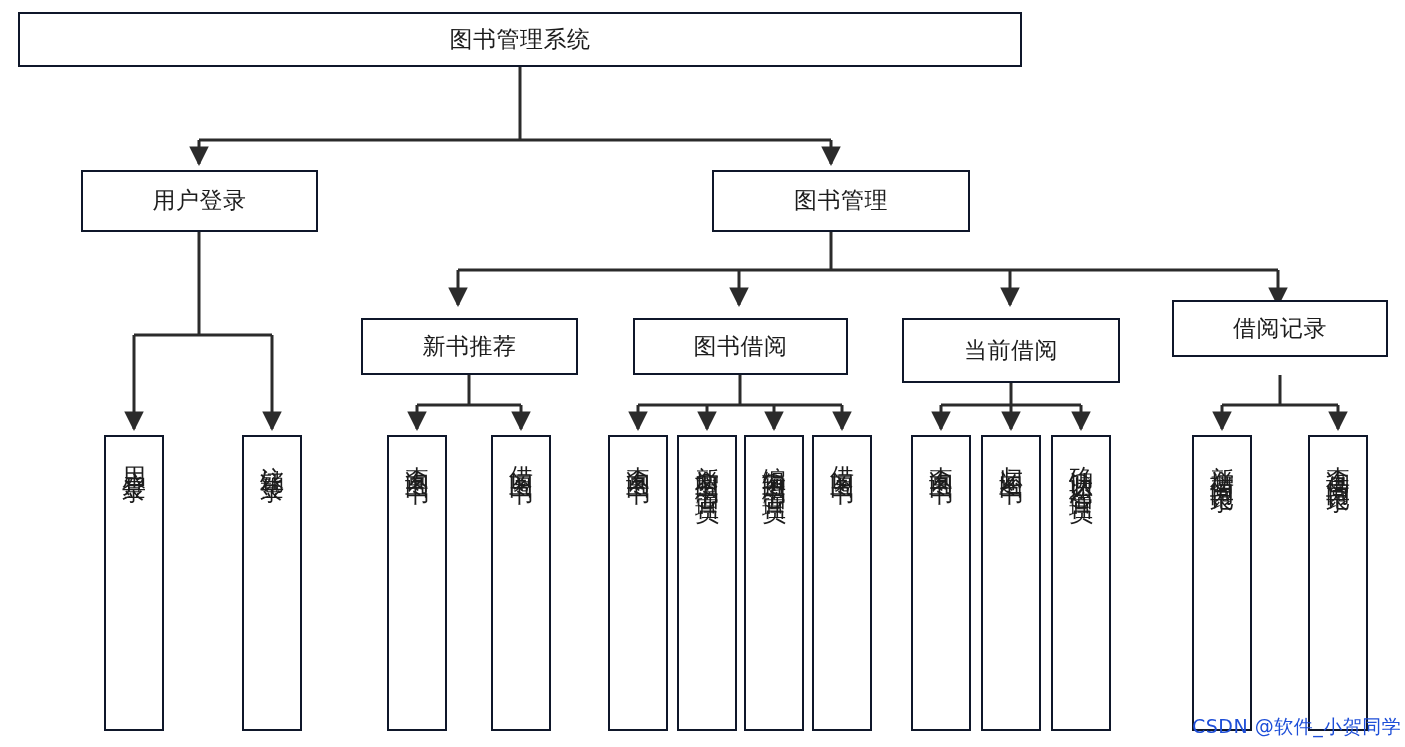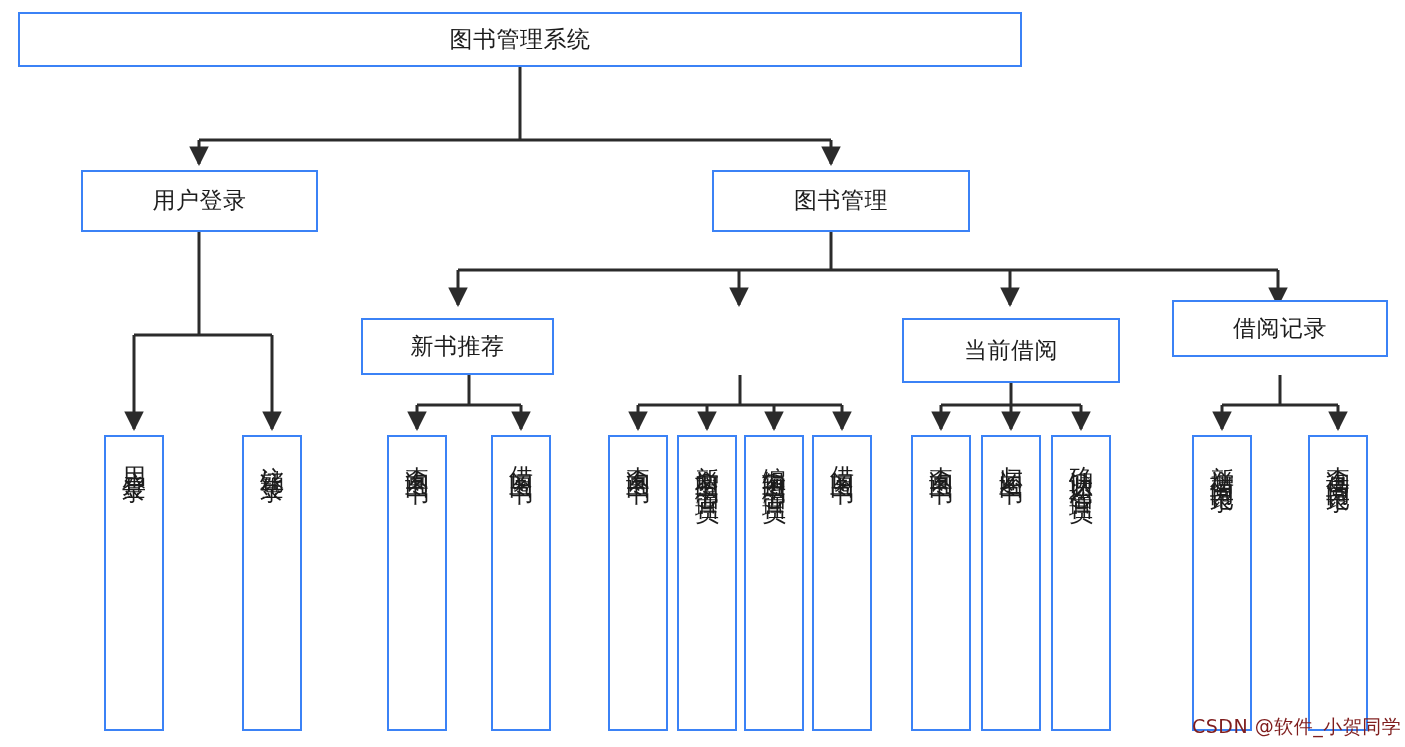--- a/index.html
+++ b/index.html
@@ -23,21 +23,21 @@
     left: 0;
     top: 0;
     width: 1405px;
     height: 747px;
     pointer-events: none;
   }
   .node {
     position: absolute;
     box-sizing: border-box;
     background: #ffffff;
-    border: 2px solid #3b82f6;
+    border: 2px solid #0f172a;
     display: flex;
     align-items: center;
     justify-content: center;
     color: #1c1c1c;
   }
   .node-label {
     display: block;
     text-align: center;
     line-height: 1.18;
     letter-spacing: 0.5px;
@@ -59,21 +59,21 @@
   .node.v .node-label {
     writing-mode: vertical-rl;
     text-orientation: upright;
     font-size: 24px;
     line-height: 1;
     letter-spacing: 5px;
     white-space: nowrap;
   }
   .watermark {
     position: absolute;
-    color: #7f1d1d;
+    color: #1d4ed8;
     font-size: 19px;
     white-space: nowrap;
     letter-spacing: 0.5px;
   }
 </style>
 </head>
 <body>
 
 <div id="diagram-root">
 
@@ -136,24 +136,27 @@
   </div>
 
   <div class="node h" style="left:81px; top:170px; width:237px; height:62px;">
     <span class="node-label">用户登录</span>
   </div>
 
   <div class="node h" style="left:712px; top:170px; width:258px; height:62px;">
     <span class="node-label">图书管理</span>
   </div>
 
-  <div class="node h" style="left:361px; top:318px; width:193px; height:57px;">
+  <div class="node h" style="left:361px; top:318px; width:217px; height:57px;">
     <span class="node-label">新书推荐</span>
   </div>
 
+  <div class="node h" style="left:633px; top:318px; width:215px; height:57px;">
+    <span class="node-label">图书借阅</span>
+  </div>
 
   <div class="node h" style="left:902px; top:318px; width:218px; height:65px;">
     <span class="node-label">当前借阅</span>
   </div>
 
   <div class="node h" style="left:1172px; top:300px; width:216px; height:57px;">
     <span class="node-label">借阅记录</span>
   </div>
 
   <div class="node v" style="left:104px; top:435px; width:60px; height:296px;">

